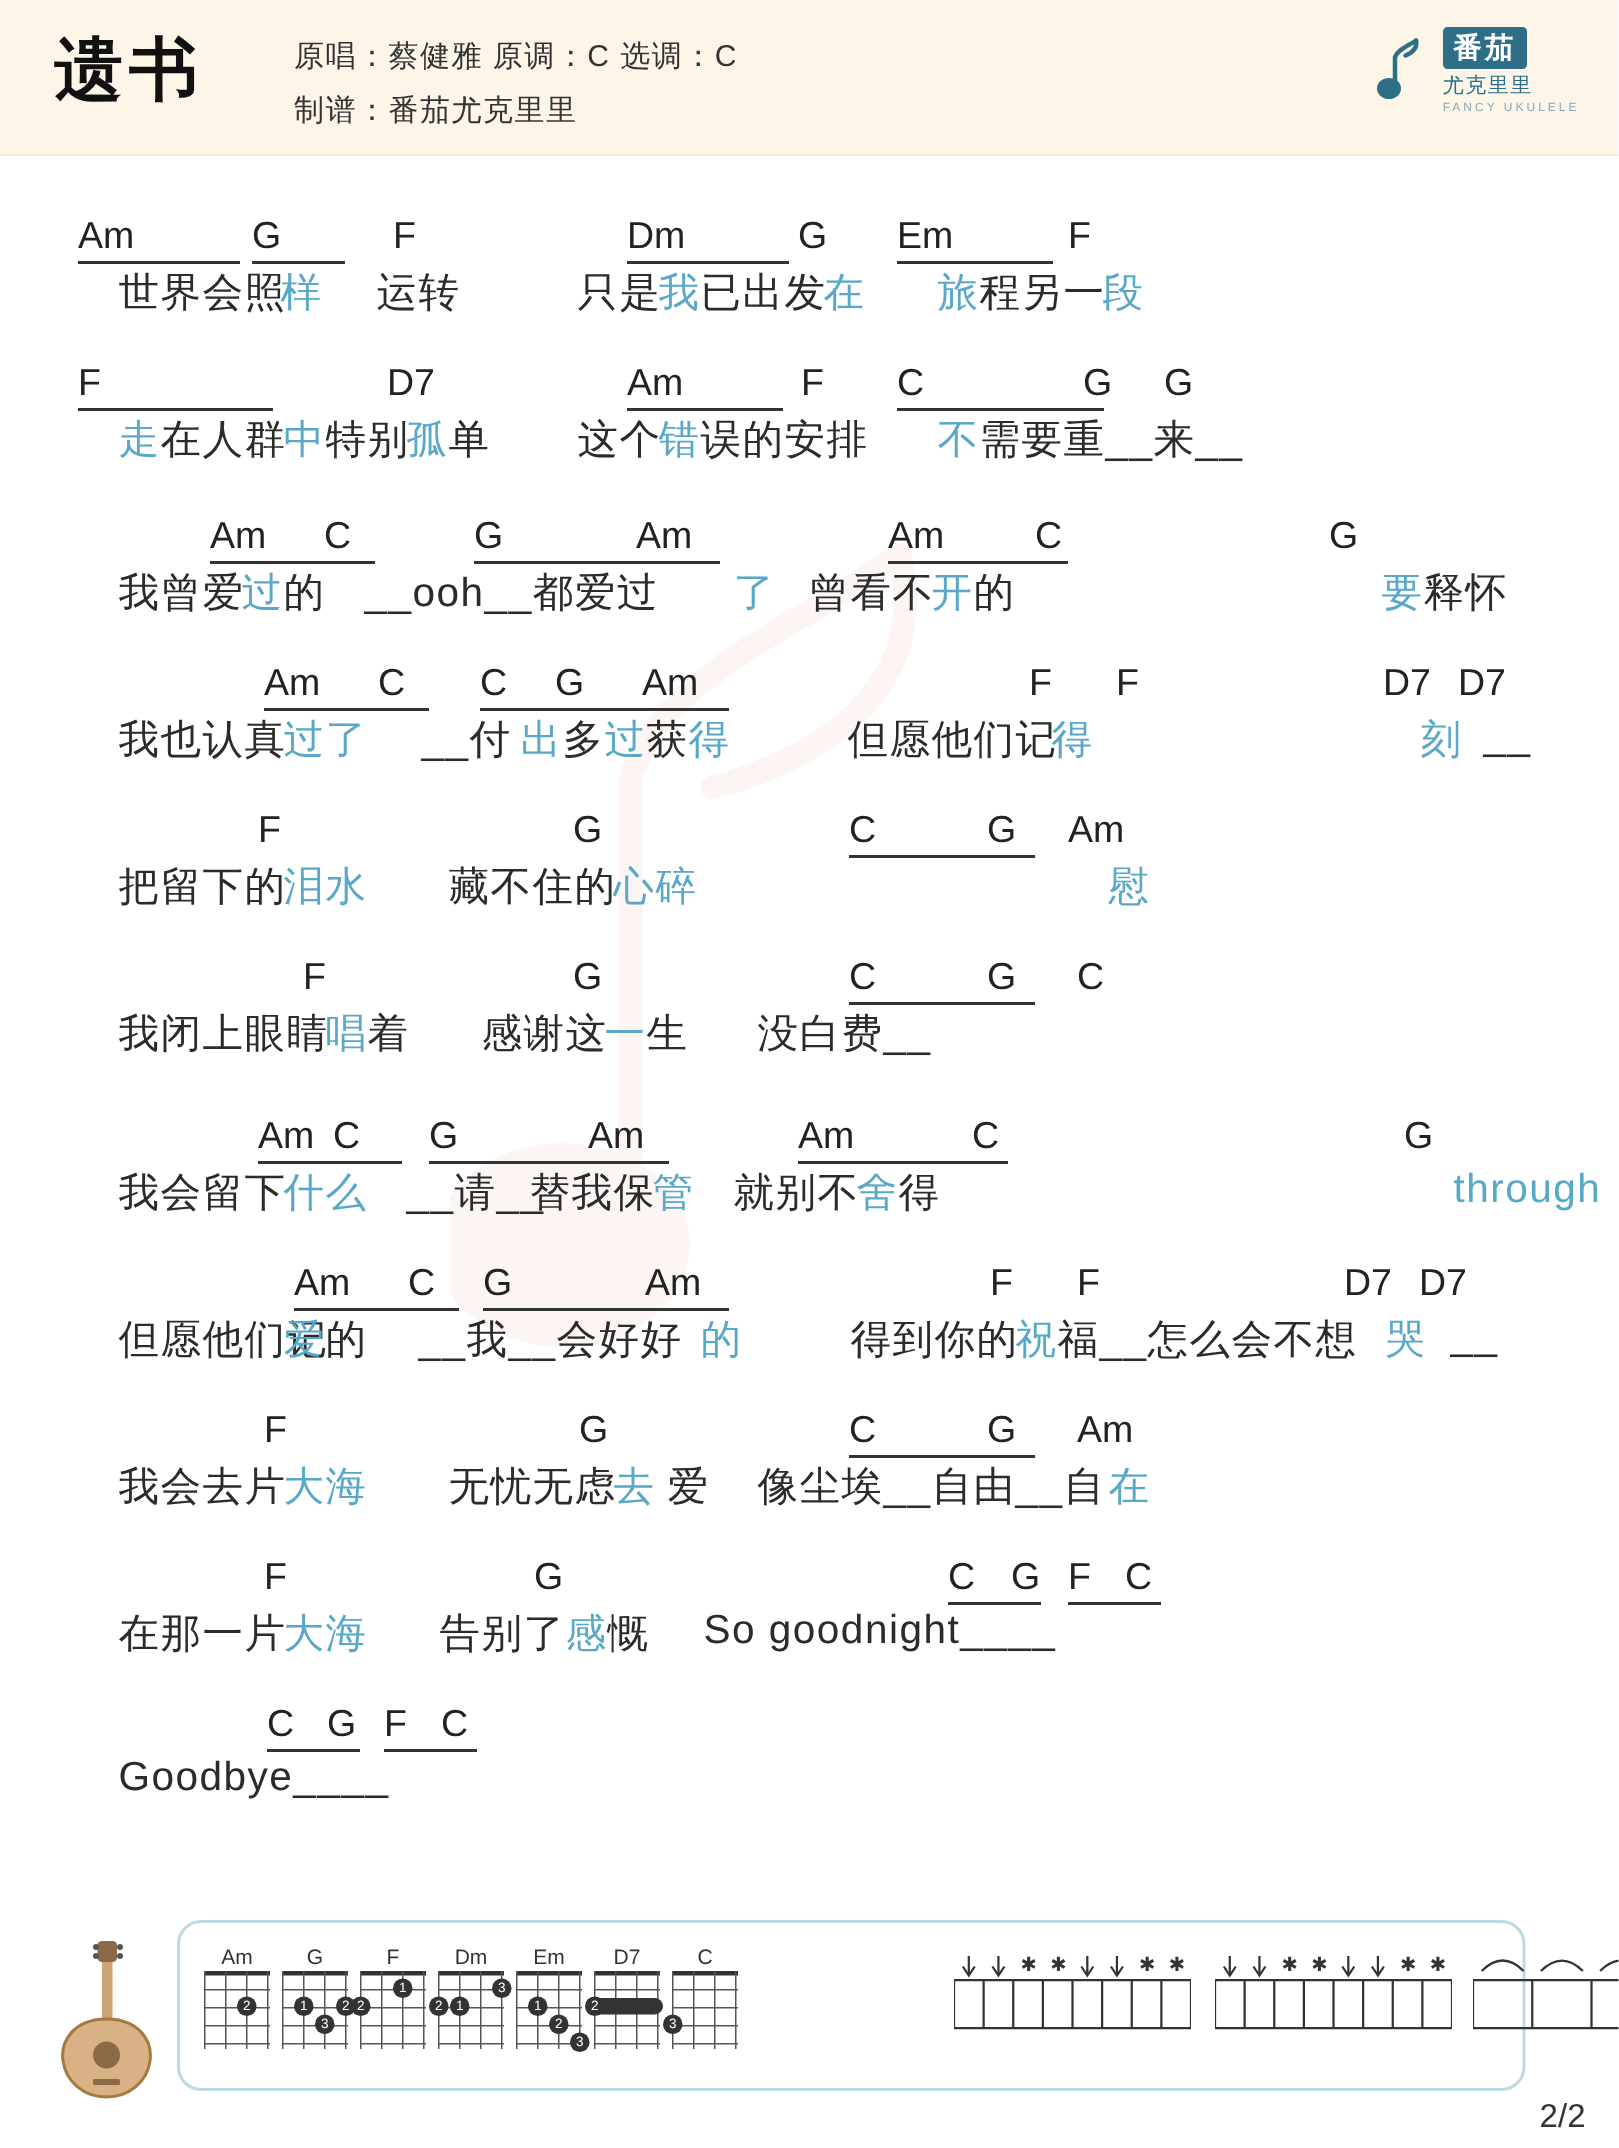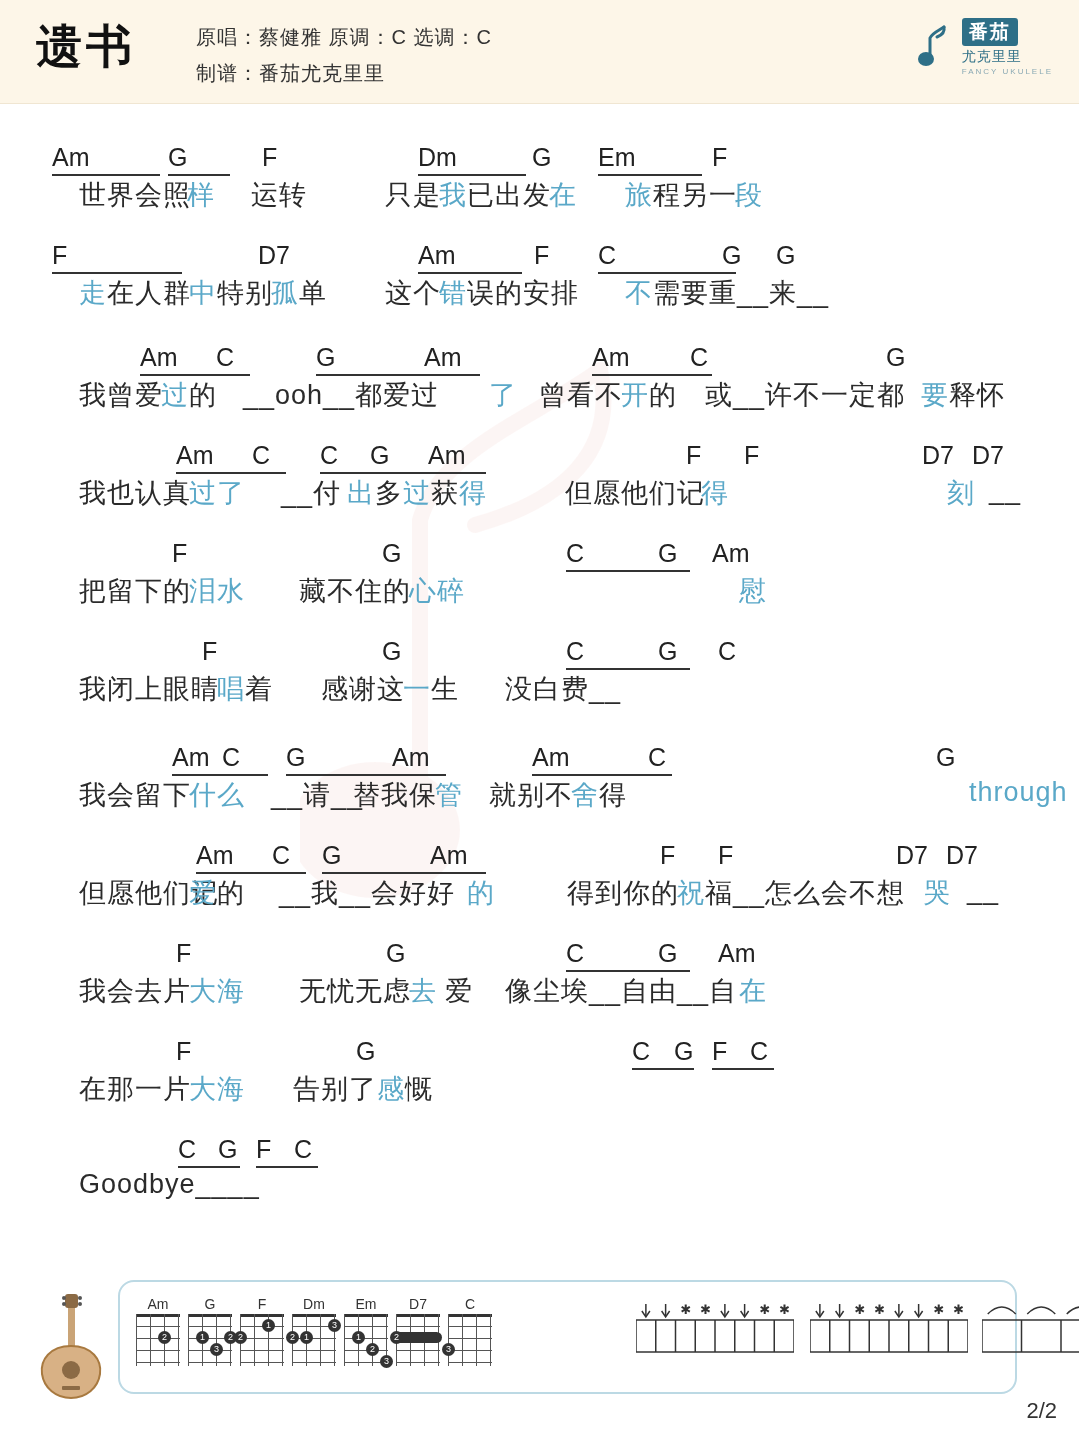--- a/index.html
+++ b/index.html
@@ -200,21 +200,20 @@
     </div>
     <div class="line" style="position: absolute; left: 0px; top: 274px; width: 1079px;">
       <span class="lyric bl" style="left: 52px; top: 0px;">我曾爱</span>
       <span class="lyric cy" style="left: 134px; top: 0px;">过</span>
       <span class="lyric bl" style="left: 162px; top: 0px;">的</span>
       <span class="lyric bl" style="left: 216px; top: 0px;">__ooh__都爱过</span>
       <span class="lyric cy" style="left: 462px; top: 0px;">了</span>
       <span class="lyric bl" style="left: 512px; top: 0px;">曾看不</span>
       <span class="lyric cy" style="left: 594px; top: 0px;">开</span>
       <span class="lyric bl" style="left: 622px; top: 0px;">的</span>
-      <span class="lyric bl" style="left: 678px; top: 0px;">或__许不一定都</span>
       <span class="lyric cy" style="left: 894px; top: 0px;">要</span>
       <span class="lyric bl" style="left: 922px; top: 0px;">释怀</span>
     </div>
     <div class="chordline" style="position: absolute; left: 0px; top: 338px; width: 1079px;">
       <span class="chord u" style="left: 176px; top: 0px; min-width: 110px;">Am</span>
       <span class="chord" style="left: 252px; top: 0px;">C</span>
       <span class="chord u" style="left: 320px; top: 0px; min-width: 166px;">C</span>
       <span class="chord" style="left: 370px; top: 0px;">G</span>
       <span class="chord" style="left: 428px; top: 0px;">Am</span>
       <span class="chord" style="left: 686px; top: 0px;">F</span>
@@ -331,20 +330,21 @@
       <span class="chord" style="left: 674px; top: 0px;">G</span>
       <span class="chord u" style="left: 712px; top: 0px; min-width: 62px;">F</span>
       <span class="chord" style="left: 750px; top: 0px;">C</span>
     </div>
     <div class="line" style="position: absolute; left: 0px; top: 968px; width: 1079px;">
       <span class="lyric bl" style="left: 52px; top: 0px;">在那一片</span>
       <span class="lyric cy" style="left: 162px; top: 0px;">大海</span>
       <span class="lyric bl" style="left: 266px; top: 0px;">告别了</span>
       <span class="lyric cy" style="left: 350px; top: 0px;">感</span>
       <span class="lyric bl" style="left: 378px; top: 0px;">慨</span>
+      <span class="lyric bl" style="left: 442px; top: 0px;">So goodnight____</span>
     </div>
     <div class="chordline" style="position: absolute; left: 0px; top: 1032px; width: 1079px;">
       <span class="chord u" style="left: 178px; top: 0px; min-width: 62px;">C</span>
       <span class="chord" style="left: 218px; top: 0px;">G</span>
       <span class="chord u" style="left: 256px; top: 0px; min-width: 62px;">F</span>
       <span class="chord" style="left: 294px; top: 0px;">C</span>
     </div>
     <div class="line" style="position: absolute; left: 0px; top: 1066px; width: 1079px;">
       <span class="lyric bl" style="left: 52px; top: 0px;">Goodbye____</span>
     </div>

